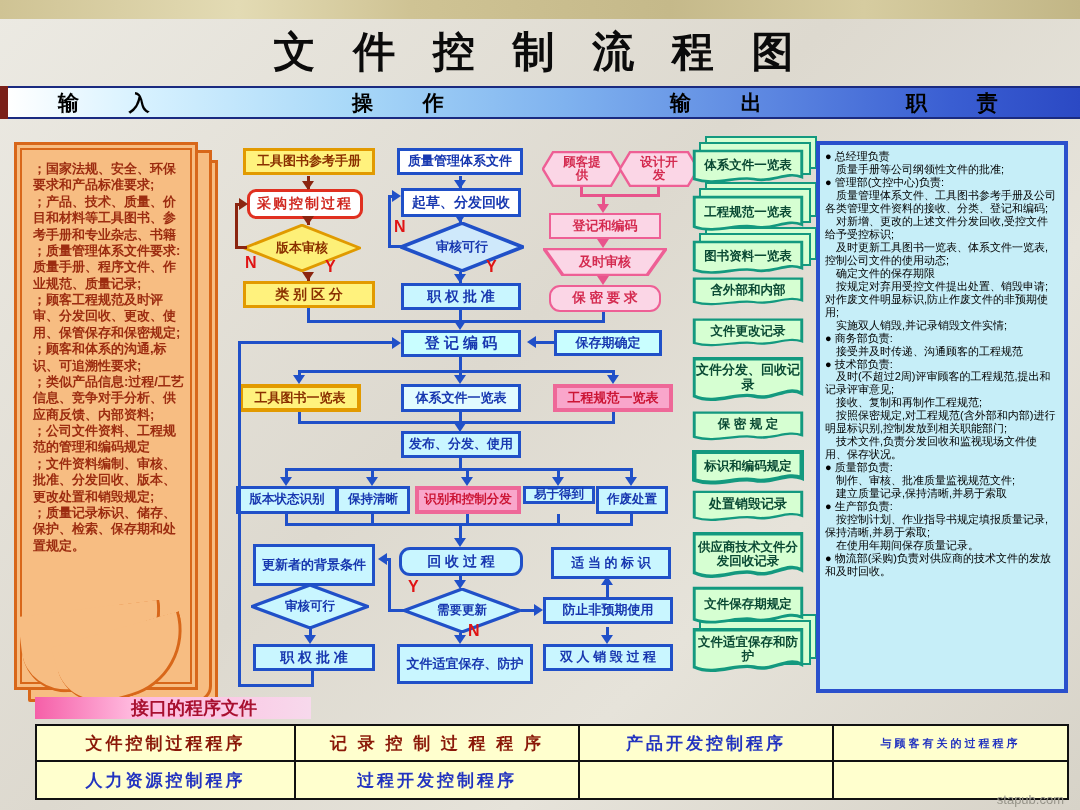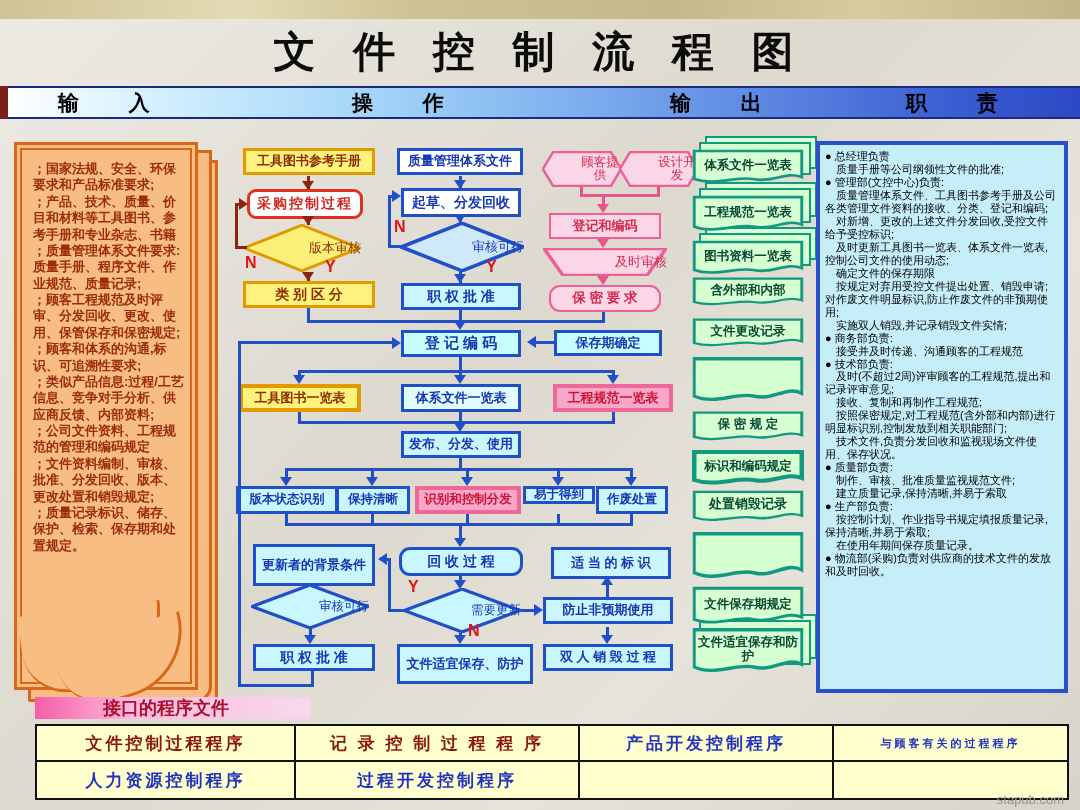--- a/index.html
+++ b/index.html
@@ -32,22 +32,22 @@
   .bxc{background:#c9f6ff;border:3px solid #2050c8;color:#1838b0}
   .bxreg{background:#c9feff;border:3px solid #2050c8;color:#1838b0}
   .bxy{background:#fff27d;border:3px solid #e29a00;color:#8a3000}
   .bxy2{background:#fff27d;border:4px solid #e29a00;color:#8a3000}
   .bxp{background:#fbd6e6;border:2.5px solid #ee5f95;color:#d42b50}
   .bxp2{background:#f9a6cb;border:4px solid #ee6898;color:#cc1535}
   .bxpr{background:#ffffff;border:3px solid #e03020;color:#d02820;border-radius:9px}
   .rnd{border-radius:11px}
   .shape{position:absolute}
   .shape svg{position:absolute;left:0;top:0;width:100%;height:100%}
-  .shape .lb{position:absolute;inset:0;display:flex;align-items:center;justify-content:flex-end;
-             font-weight:normal;text-align:center;line-height:1.05}
+  .shape .lb{position:absolute;inset:0;display:flex;align-items:center;justify-content:center;
+             font-weight:bold;text-align:center;line-height:1.05}
   .d-or{fill:#fdf078;stroke:#e09a00;stroke-width:2.5}
   .d-bl{fill:#cfe9fb;stroke:#2050c8;stroke-width:3}
   .d-cy{fill:#c9f6ff;stroke:#2050c8;stroke-width:3}
   .s-pk{fill:#fbd6e6;stroke:#ee5f95;stroke-width:3}
   
   .lnb{position:absolute;background:#2050c8}
   .lnr{position:absolute;background:#8b2510}
   .lnp{position:absolute;background:#e8548c}
   .hl{height:3px}.vl{width:3px}
   .arr{position:absolute;width:0;height:0}
@@ -71,21 +71,21 @@
   .doc .lb{position:absolute;left:2px;right:2px;top:2px;bottom:6px;z-index:2;display:flex;
      align-items:center;justify-content:center;text-align:center;font-weight:bold;font-size:12.5px;
      color:#0a4a34;line-height:1.15}
   
   .duty{left:816px;top:141px;width:252px;height:552px;background:#c6eef8;border:4px solid #2a50cc;
     box-sizing:border-box;padding:5px 5px;font-size:11px;line-height:1.18;color:#000;
     white-space:pre-line;overflow:hidden}
   
   .flabel{left:35px;top:697px;width:276px;height:22px;
     background:linear-gradient(90deg,#f55fa8 0%,#ffb9de 35%,#f7d9ec 100%);
-    color:#a81030;font-weight:bold;font-size:18px;line-height:22px;padding-left:68px;box-sizing:border-box}
+    color:#a81030;font-weight:bold;font-size:18px;line-height:22px;padding-left:96px;box-sizing:border-box}
   .ftable{left:35px;top:724px;width:1030px;height:72px;border:2px solid #111;background:#ffffce;
     display:grid;grid-template-columns:259px 284px 254px 233px;grid-template-rows:36px 36px}
   .ftable .cell{border-right:2px solid #111;border-bottom:2px solid #111;display:flex;align-items:center;
     justify-content:center;font-weight:bold;font-size:17px;letter-spacing:3px}
   .ftable .cell:nth-child(4n){border-right:none}
   .ftable .cell:nth-child(n+5){border-bottom:none}
   .ct-red{color:#8a1808}.ct-blue{color:#2233c0}
   .wmark{right:16px;bottom:3px;color:#97958a;font-size:13px}
 </style>
 </head>
@@ -349,20 +349,21 @@
 <div class="doc" style="top:318px;height:30px">
   <svg viewBox="0 0 100 36" preserveAspectRatio="none">
       <path class="docpath" d="M2,2 H98 V28 C84,22 72,34 55,30 C40,27 20,37 2,30 Z"></path>
     </svg>
   <div class="lb">文件更改记录</div>
 </div>
 <div class="doc" style="top:356px;height:48px">
   <svg viewBox="0 0 100 36" preserveAspectRatio="none">
       <path class="docpath" d="M2,2 H98 V28 C84,22 72,34 55,30 C40,27 20,37 2,30 Z"></path>
     </svg>
+  <div class="lb" style="font-size:13px">文件分发、回收记录</div>
 </div>
 <div class="doc" style="top:411px;height:31px">
   <svg viewBox="0 0 100 36" preserveAspectRatio="none">
       <path class="docpath" d="M2,2 H98 V28 C84,22 72,34 55,30 C40,27 20,37 2,30 Z"></path>
     </svg>
   <div class="lb">保 密 规 定</div>
 </div>
 <div class="doc thick" style="top:450px;height:36px">
   <svg viewBox="0 0 100 36" preserveAspectRatio="none">
       <path class="docpath" d="M2,2 H98 V28 C84,22 72,34 55,30 C40,27 20,37 2,30 Z"></path>
@@ -372,20 +373,21 @@
 <div class="doc" style="top:490px;height:33px">
   <svg viewBox="0 0 100 36" preserveAspectRatio="none">
       <path class="docpath" d="M2,2 H98 V28 C84,22 72,34 55,30 C40,27 20,37 2,30 Z"></path>
     </svg>
   <div class="lb" style="font-size:13px">处置销毁记录</div>
 </div>
 <div class="doc" style="top:531px;height:50px">
   <svg viewBox="0 0 100 36" preserveAspectRatio="none">
       <path class="docpath" d="M2,2 H98 V28 C84,22 72,34 55,30 C40,27 20,37 2,30 Z"></path>
     </svg>
+  <div class="lb">供应商技术文件分发回收记录</div>
 </div>
 <div class="doc" style="top:586px;height:40px">
   <svg viewBox="0 0 100 36" preserveAspectRatio="none">
       <path class="docpath" d="M2,2 H98 V28 C84,22 72,34 55,30 C40,27 20,37 2,30 Z"></path>
     </svg>
   <div class="lb">文件保存期规定</div>
 </div>
 <div class="doc" style="top:627px;height:48px">
   <div class="sh2"></div>
     <div class="sh1"></div>

